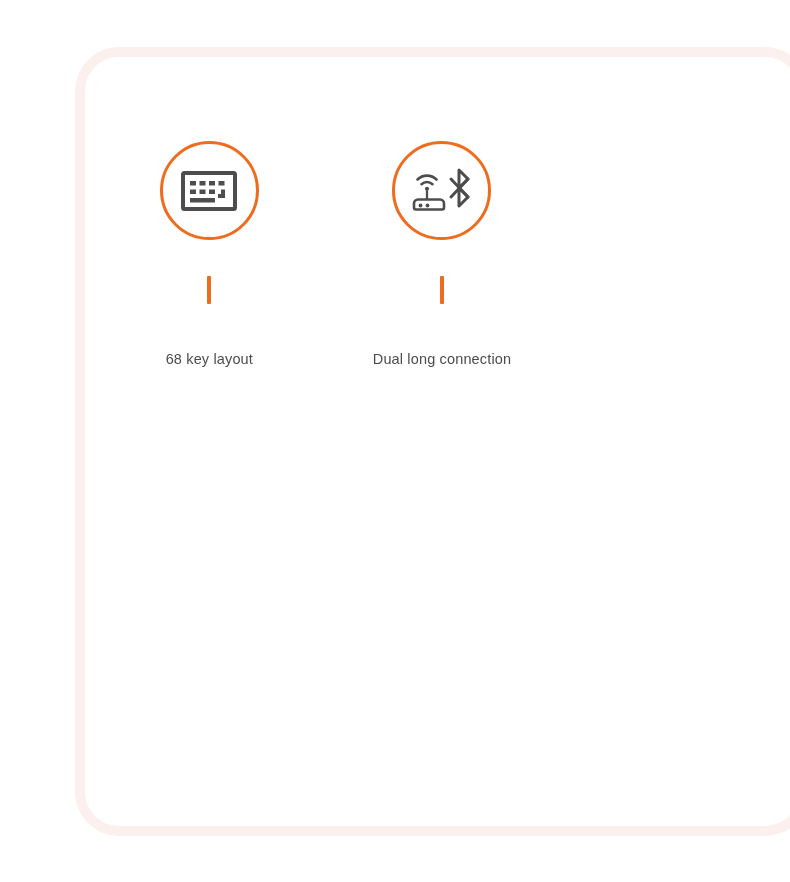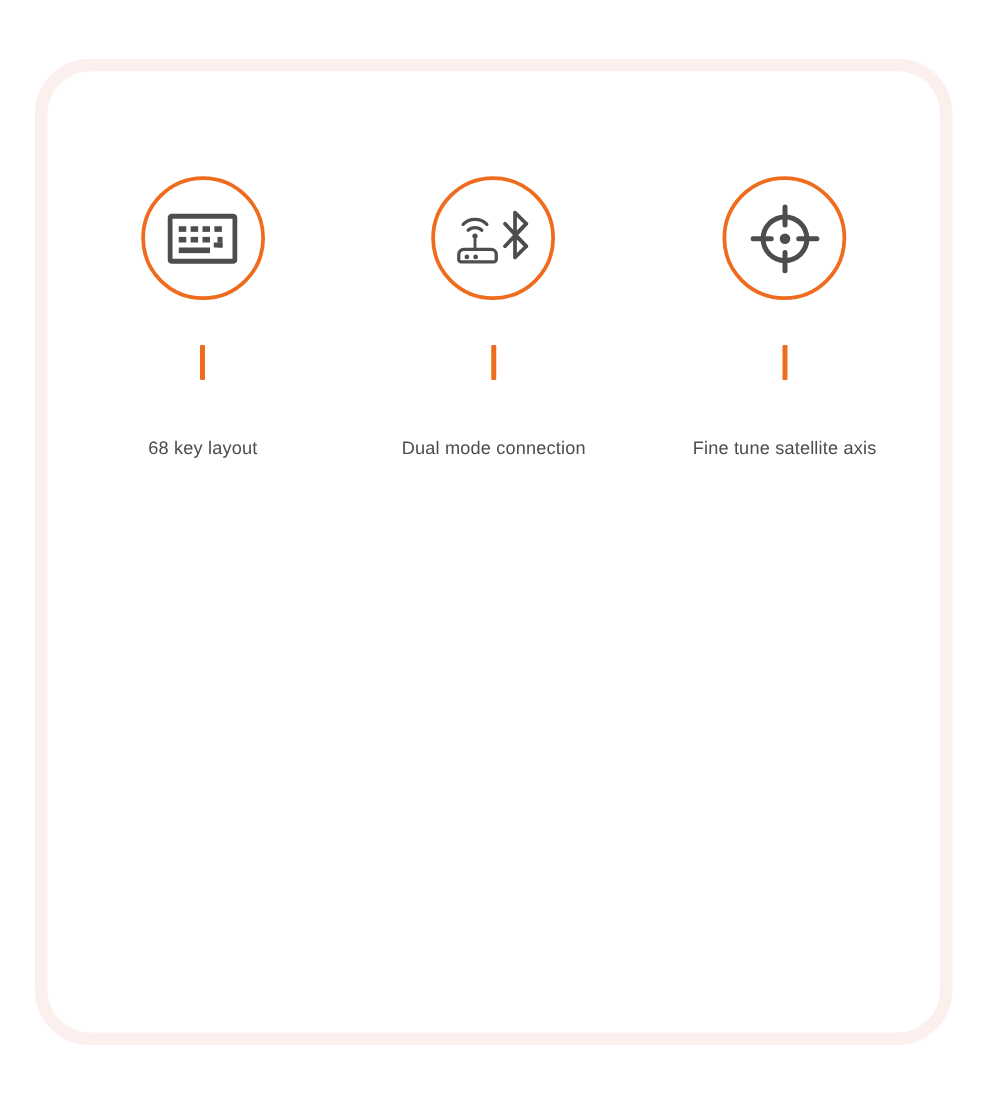--- a/index.html
+++ b/index.html
@@ -16,20 +16,21 @@
 
   .page {
     position: relative;
     width: 650px;
     height: 882px;
     background: #ffffff;
     box-sizing: border-box;
     display: flex;
     align-items: center;
     justify-content: center;
+    margin-left: 47px;
   }
 
   
   .feature-card {
     position: absolute;
     left: 28px;
     top: 47px;
     width: 734px;
     height: 789px;
     box-sizing: border-box;
@@ -143,40 +144,22 @@
               <circle cx="11.5" cy="39.5" r="1.9" fill="#4d4d4d"></circle>
               <circle cx="18.5" cy="39.5" r="1.9" fill="#4d4d4d"></circle>
 
               <path d="M50 4 L59 13 L50 22 L50 4 Z M50 22 L59 31 L50 40 L50 22" fill="none" stroke="#4d4d4d" stroke-width="3" stroke-linejoin="round" stroke-linecap="round"></path>
               <line x1="42" y1="13" x2="59" y2="31" stroke="#4d4d4d" stroke-width="3" stroke-linecap="round"></line>
               <line x1="42" y1="31" x2="59" y2="13" stroke="#4d4d4d" stroke-width="3" stroke-linecap="round"></line>
             </svg>
           </span>
         </div>
         <div class="connector"></div>
-        <div class="feature-label">Dual mode connection</div>
+        <div class="feature-label">Dual long connection</div>
       </div>
 
 
 
 
-      <div class="feature-item">
-        <div class="icon-circle">
-          <span>
-            <svg width="58" height="58" viewBox="0 0 58 58">
-              <circle cx="29" cy="29" r="17.5" fill="none" stroke="#4d4d4d" stroke-width="4"></circle>
-              <circle cx="29" cy="29" r="4.2" fill="#4d4d4d"></circle>
-              <g stroke="#4d4d4d" stroke-width="4" stroke-linecap="round">
-                <line x1="29" y1="3.5" x2="29" y2="18"></line>
-                <line x1="29" y1="40" x2="29" y2="54.5"></line>
-                <line x1="3.5" y1="29" x2="18" y2="29"></line>
-                <line x1="40" y1="29" x2="54.5" y2="29"></line>
-              </g>
-            </svg>
-          </span>
-        </div>
-        <div class="connector"></div>
-        <div class="feature-label">Fine tune satellite axis</div>
-      </div>
 
     </div>
   </div>
 </div>
 
 </body></html>

